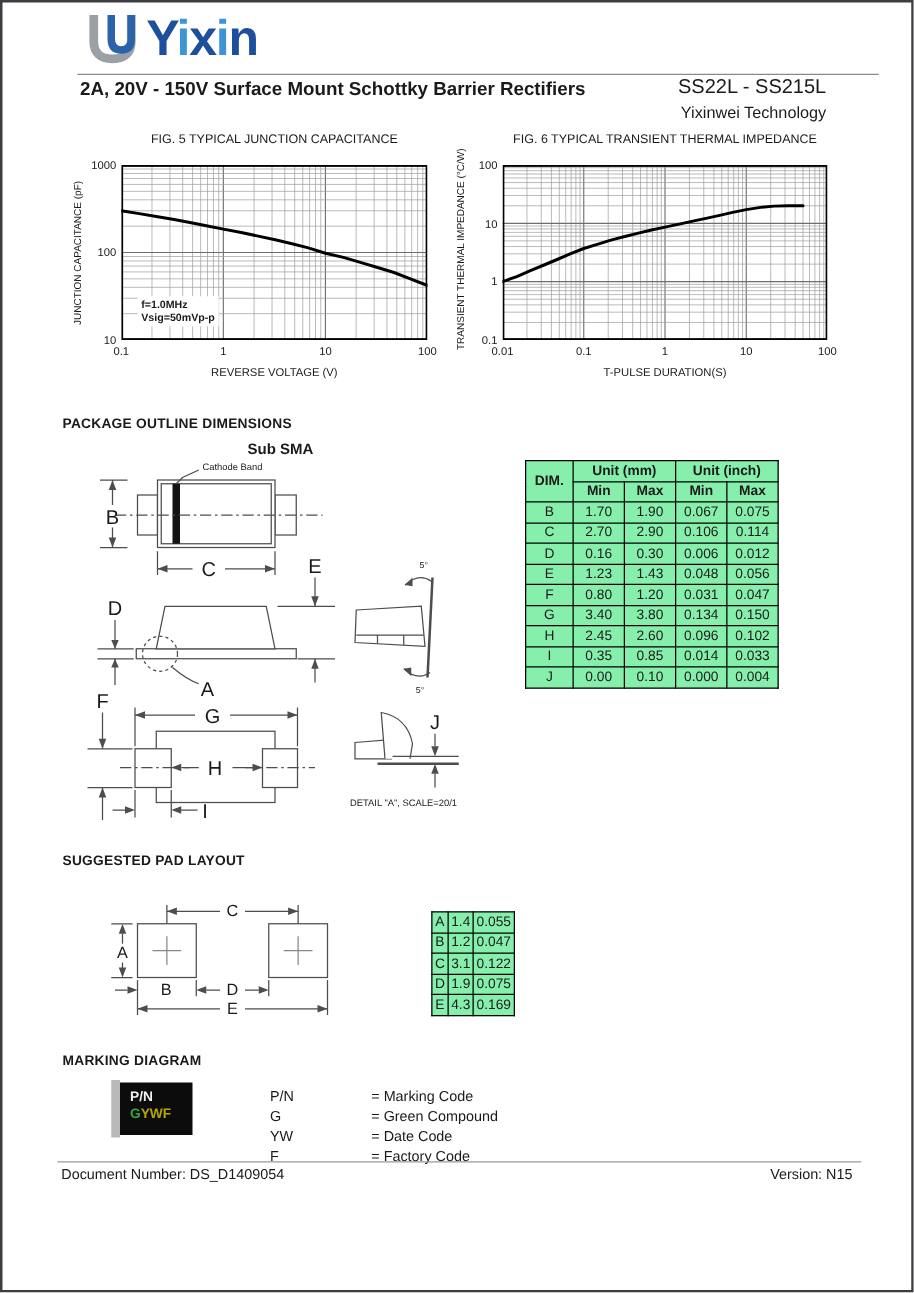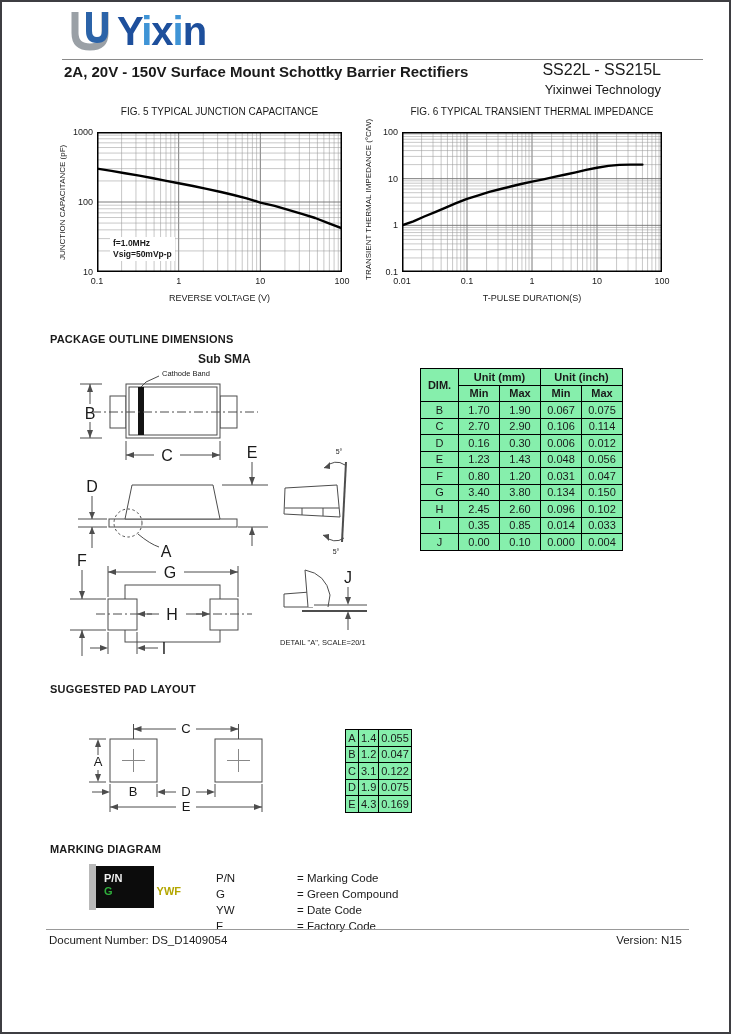--- a/index.html
+++ b/index.html
@@ -42,21 +42,21 @@
   .small-text{font-size:7.5px;fill:#333;}
   
   table{border-collapse:collapse;position:absolute;background:#86efac;}
   .dim-table,.pad-table{border:1.5px solid #000;}
   th,td{border:1px solid #000;font-size:11px;text-align:center;padding:1px 2px;height:13.5px;}
   th{font-weight:bold;}
   .dim-table td,.dim-table th{min-width:33px;}
   .c-dim{width:32px;} .c-val{width:36px;text-align:center;}
   .pad-table .c-sym{width:66px;} .pad-table .c-mm{width:72px;} .pad-table .c-in{width:70px;}
   
-  .mk-green{color:#2fae3c;} .mk-yellow{color:#b3a600;margin-left:44px;}
+  .mk-green{color:#2fae3c;} .mk-yellow{color:#b3a600;}
   .legend-row{height:16px;font-size:11.5px;white-space:nowrap;}
   .lg-code{display:inline-block;width:81px;}
   .footer-text{font-size:11.5px;}
 </style>
 </head>
 <body>
 
 <div class="page">
 
   <div class="abs logo-wrap" style="left:66px;top:6px;">

